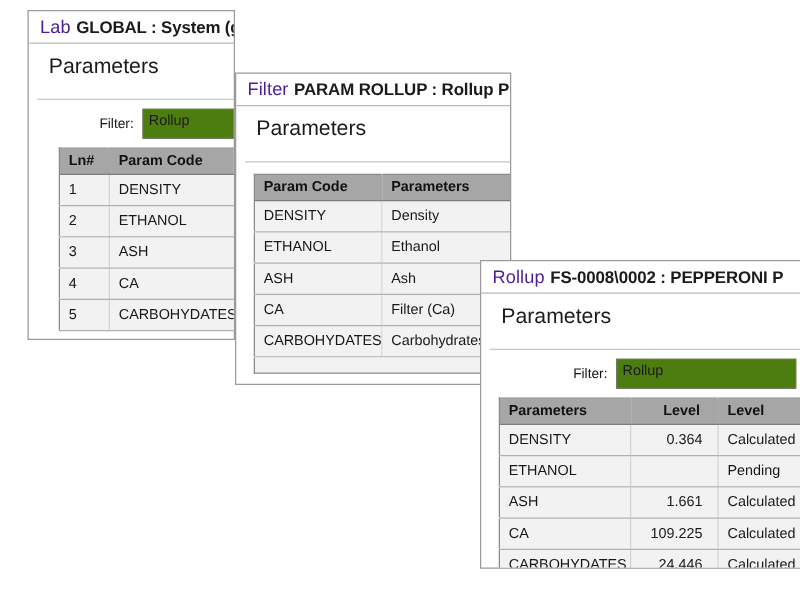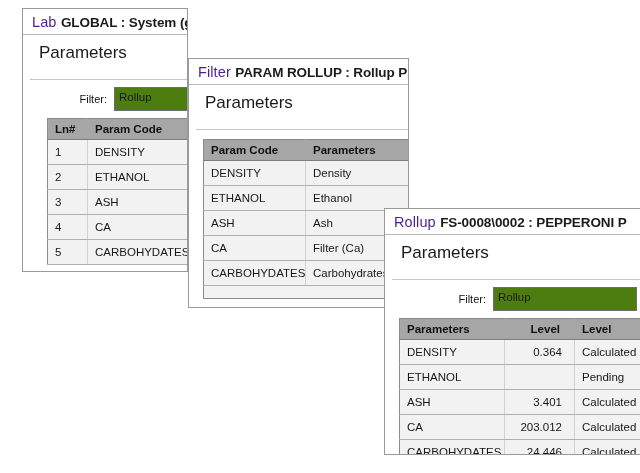--- a/index.html
+++ b/index.html
@@ -310,26 +310,26 @@
             <td class="num">0.364</td>
             <td>Calculated</td>
           </tr>
           <tr>
             <td>ETHANOL</td>
             <td class="num"></td>
             <td>Pending</td>
           </tr>
           <tr>
             <td>ASH</td>
-            <td class="num">3.401</td>
+            <td class="num">1.661</td>
             <td>Calculated</td>
           </tr>
           <tr>
             <td>CA</td>
-            <td class="num">203.012</td>
+            <td class="num">109.225</td>
             <td>Calculated</td>
           </tr>
           <tr>
             <td>CARBOHYDATES</td>
             <td class="num">24.446</td>
             <td>Calculated</td>
           </tr>
         </tbody>
       </table>
       <div class="grid-foot" style="width:250px"></div>

